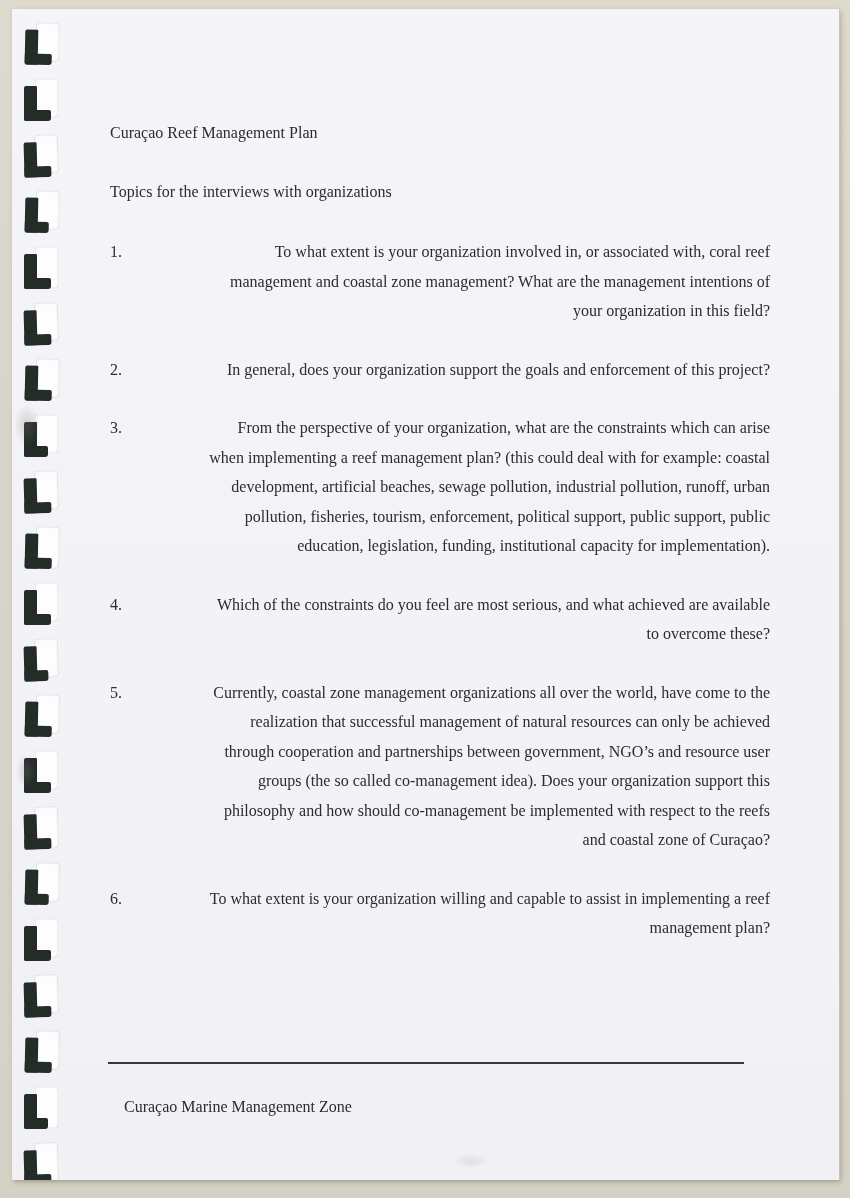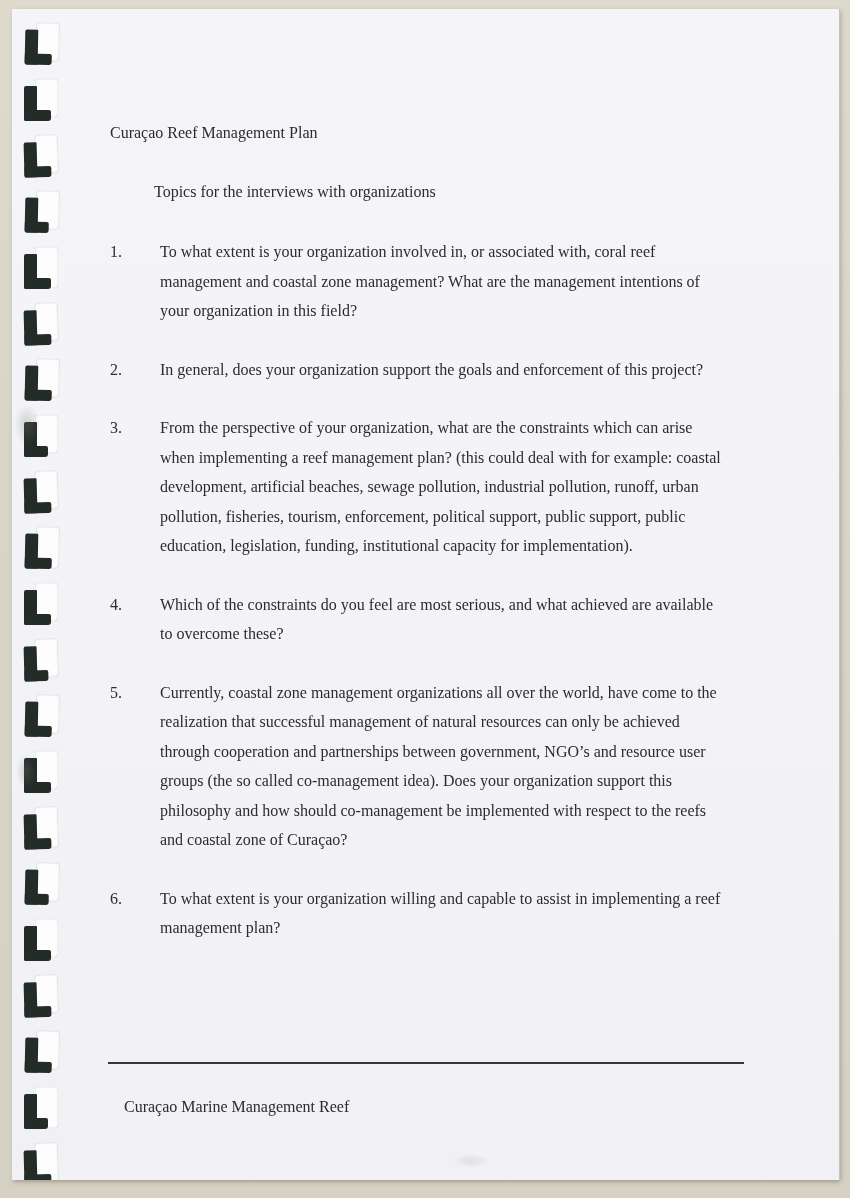--- a/index.html
+++ b/index.html
@@ -94,39 +94,39 @@
     color: #2b2b30;
     font-size: 16px;
     line-height: 29.5px;
   }
   .doc-title {
     white-space: pre;
   }
   .doc-subtitle {
     margin-top: 29px;
     white-space: pre;
-    margin-left: 44px;
   }
   .questions {
     margin-top: 31px;
   }
   .question {
     display: flex;
     align-items: flex-start;
   }
   .question + .question {
     margin-top: 29px;
   }
   .q-num {
     flex: 0 0 50px;
     white-space: pre;
   }
   .q-text {
     flex: 1 1 auto;
     white-space: pre;
+    text-align: right;
   }
   .footer {
     position: absolute;
     left: 96px;
     top: 1053px;
     width: 636px;
     border-top: 2px solid #38383c;
     padding-top: 7px;
     color: #2b2b30;
     font-size: 16px;
@@ -316,16 +316,16 @@
 
   <div class="question">
     <span class="q-num">6.</span>
     <span class="q-text">To what extent is your organization willing and capable to assist in implementing a reef
 management plan?</span>
   </div>
 </div>
   </div>
 
   <div class="footer">
-    <span>Curaçao Marine Management Reef</span>
+    <span>Curaçao Marine Management Zone</span>
   </div>
 
 </div>
 
 </body></html>

